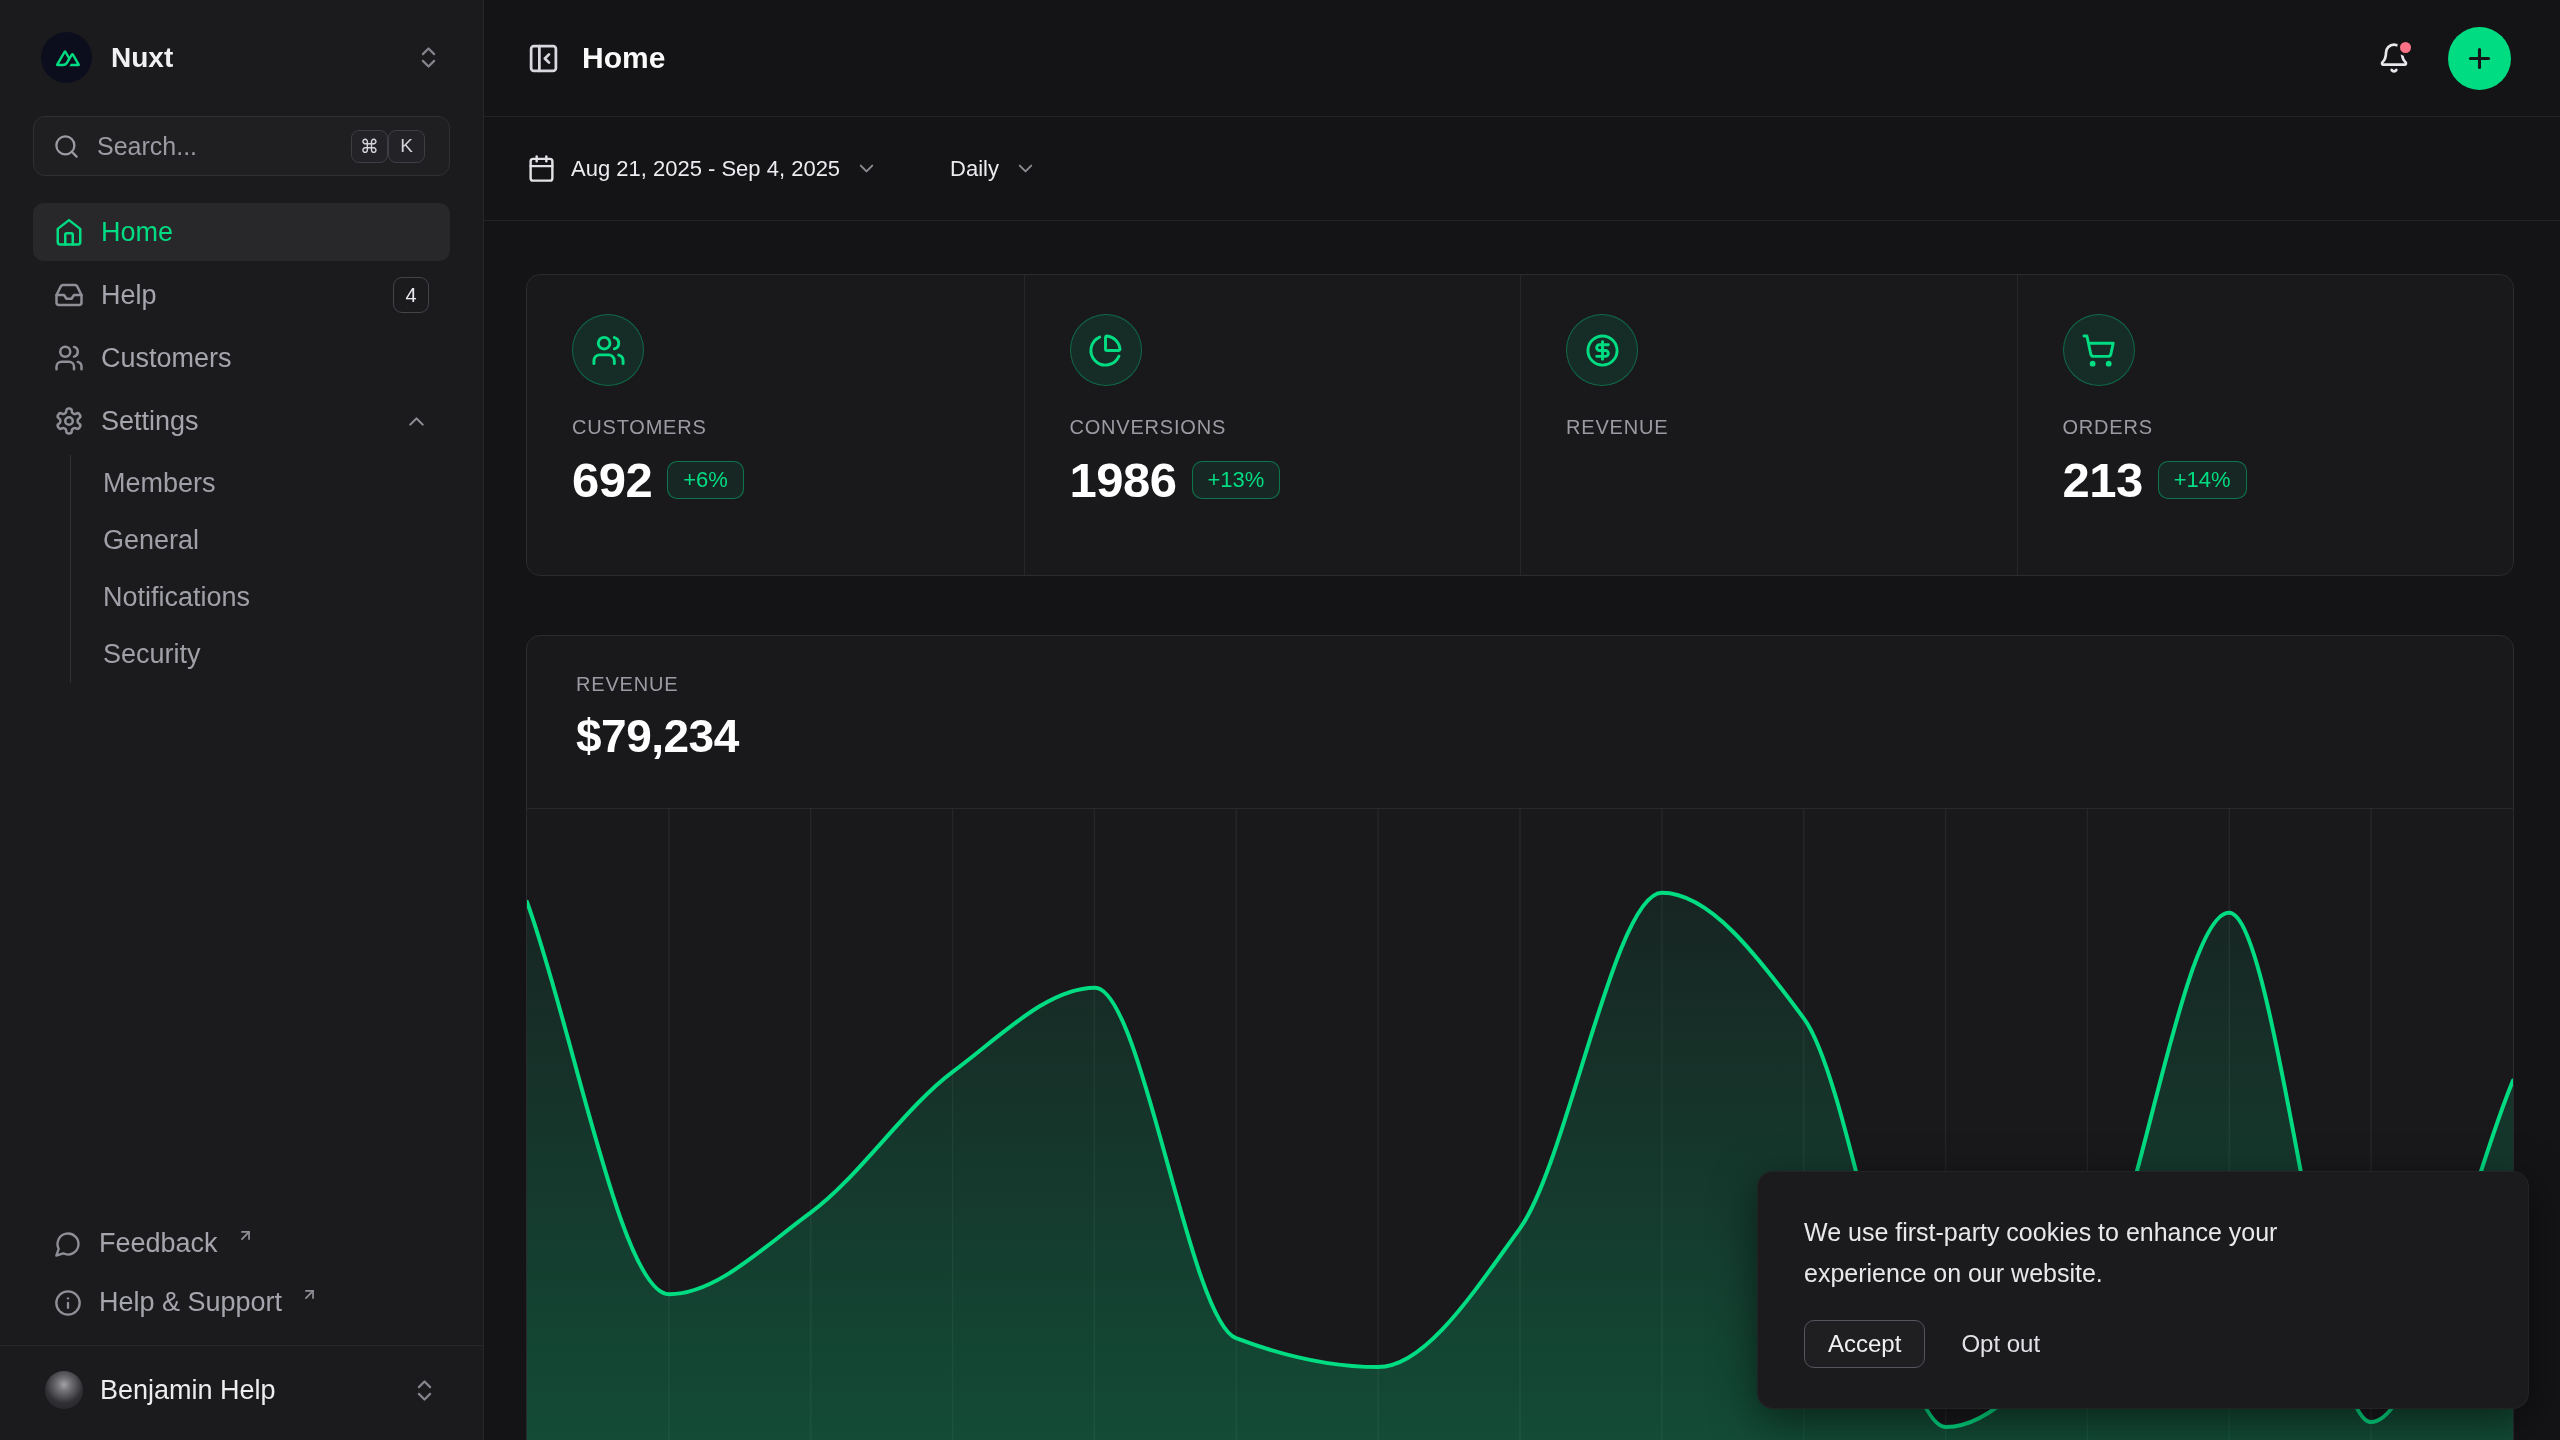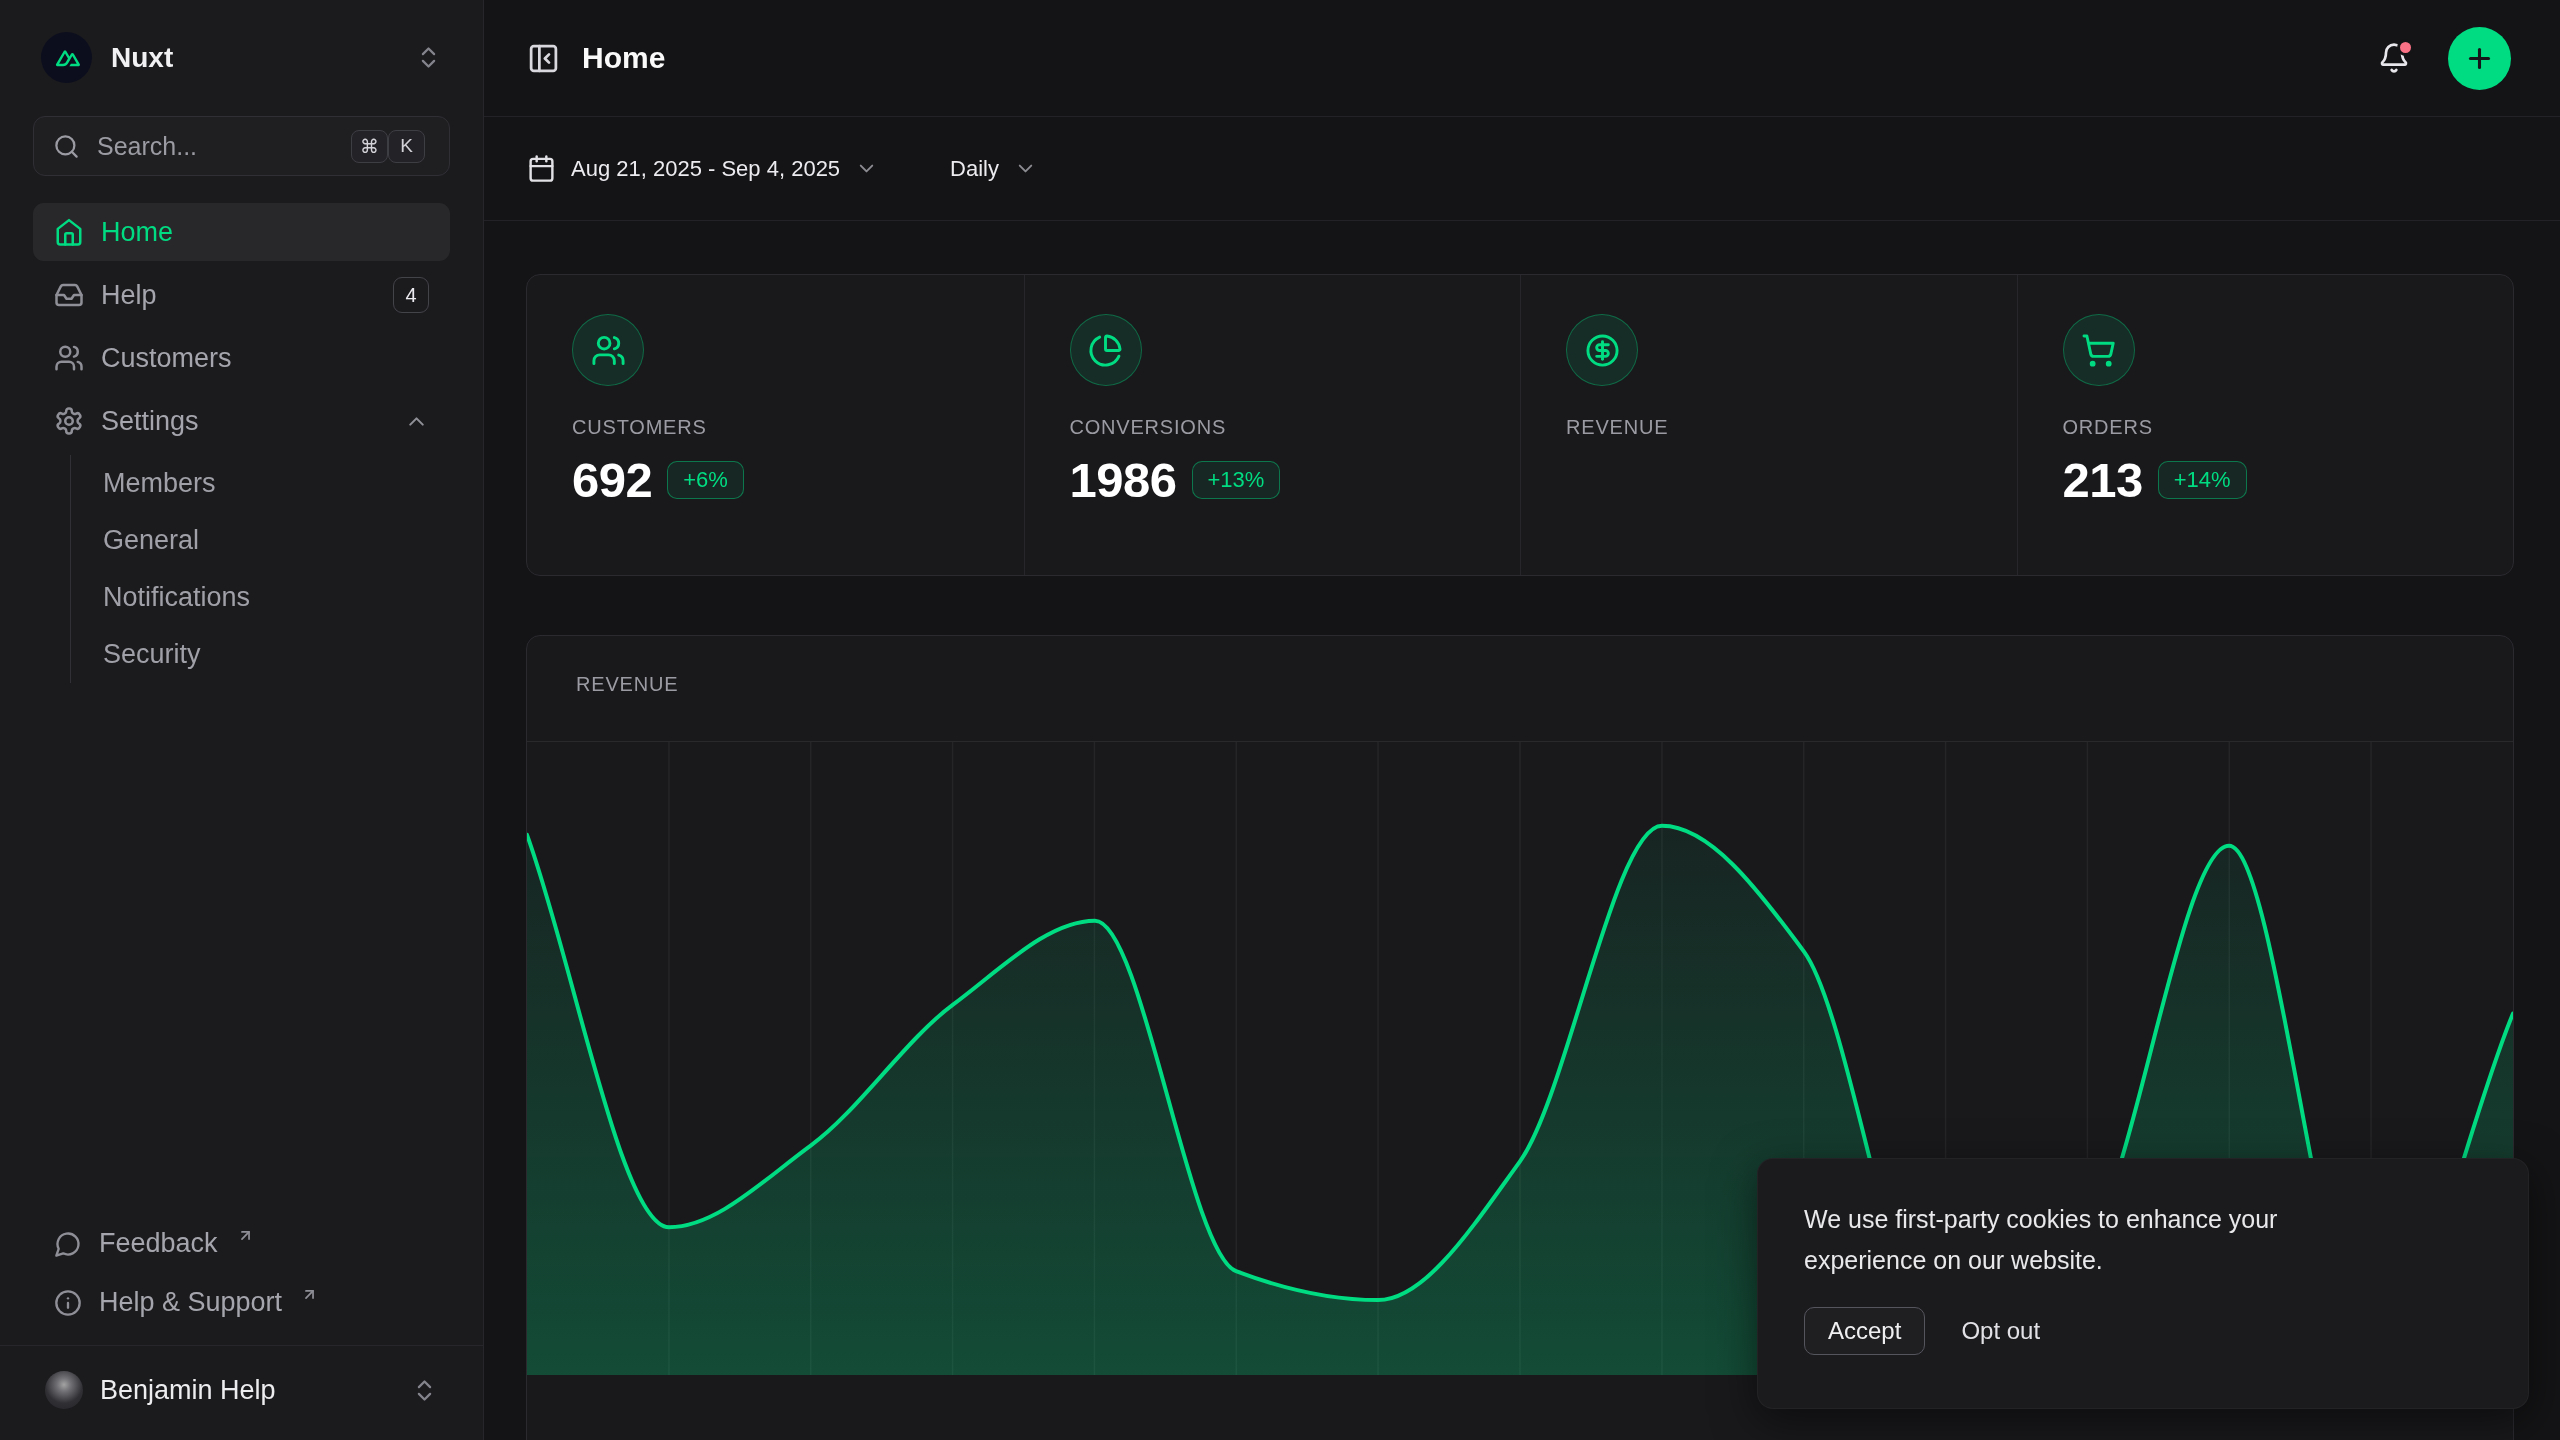--- a/index.html
+++ b/index.html
@@ -98,21 +98,21 @@
   .revenue-panel { margin-top:59px; height:1100px; background:#19191c; border:1px solid #2a2a2f;
                    border-radius:14px; display:flex; flex-direction:column; overflow:hidden; }
   .revenue-header { padding:37px 49px 0; }
   .revenue-label { font-size:20px; letter-spacing:0.8px; color:#9b9ba3; font-weight:500; }
   .revenue-value { margin-top:13px; font-size:46px; font-weight:700; color:#ffffff; letter-spacing:-0.5px; }
   .chart-area { margin-top:45px; position:relative; height:634px; border-top:1px solid rgba(255,255,255,0.07); }
   .chart-area svg { position:absolute; inset:0; width:100%; height:100%; }
 
   
   .cookie-banner { position:fixed; right:31px; bottom:31px; width:772px; background:#1b1b1e;
-                   border:1px solid rgba(255,255,255,0.04); border-radius:16px; padding:40px 46px 53px;
+                   border:1px solid rgba(255,255,255,0.04); border-radius:16px; padding:40px 46px 40px;
                    box-shadow:0 12px 44px rgba(0,0,0,0.5); }
   .cookie-text { font-size:25px; line-height:41px; color:#e9e9ec; max-width:580px; }
   .cookie-actions { margin-top:26px; display:flex; align-items:center; gap:36px; }
   .accept-btn { border:1px solid #55555e; background:rgba(255,255,255,0.02); border-radius:10px;
                 padding:9px 23px; font-size:24px; color:#f0f0f2; font-weight:500; font-family:inherit; cursor:pointer; }
   .optout-btn { border:none; background:none; padding:0; font-size:24px; color:#e2e2e6; font-weight:500; font-family:inherit; cursor:pointer; }
 </style>
 </head>
 <body>
 
@@ -323,20 +323,21 @@
         <span class="stat-value-row">
           <span class="stat-value">213</span>
           <span class="stat-delta">+14%</span>
         </span>
       </div>
     </section>
 
     <section class="revenue-panel">
       <div class="revenue-header">
         <div class="revenue-label">REVENUE</div>
+        <div class="revenue-value">$79,234</div>
       </div>
       <div class="chart-area">
         <svg preserveAspectRatio="none" viewBox="0 0 1986 634">
             <defs>
               <linearGradient id="revFill" x1="0" y1="0" x2="0" y2="1">
       <stop offset="0" stop-color="#00dc82" stop-opacity="0.06"></stop>
       <stop offset="1" stop-color="#00dc82" stop-opacity="0.27"></stop>
     </linearGradient>
             </defs>
             <line x1="141.9" y1="0" x2="141.9" y2="634" stroke="rgba(255,255,255,0.055)" stroke-width="1.5"></line>

